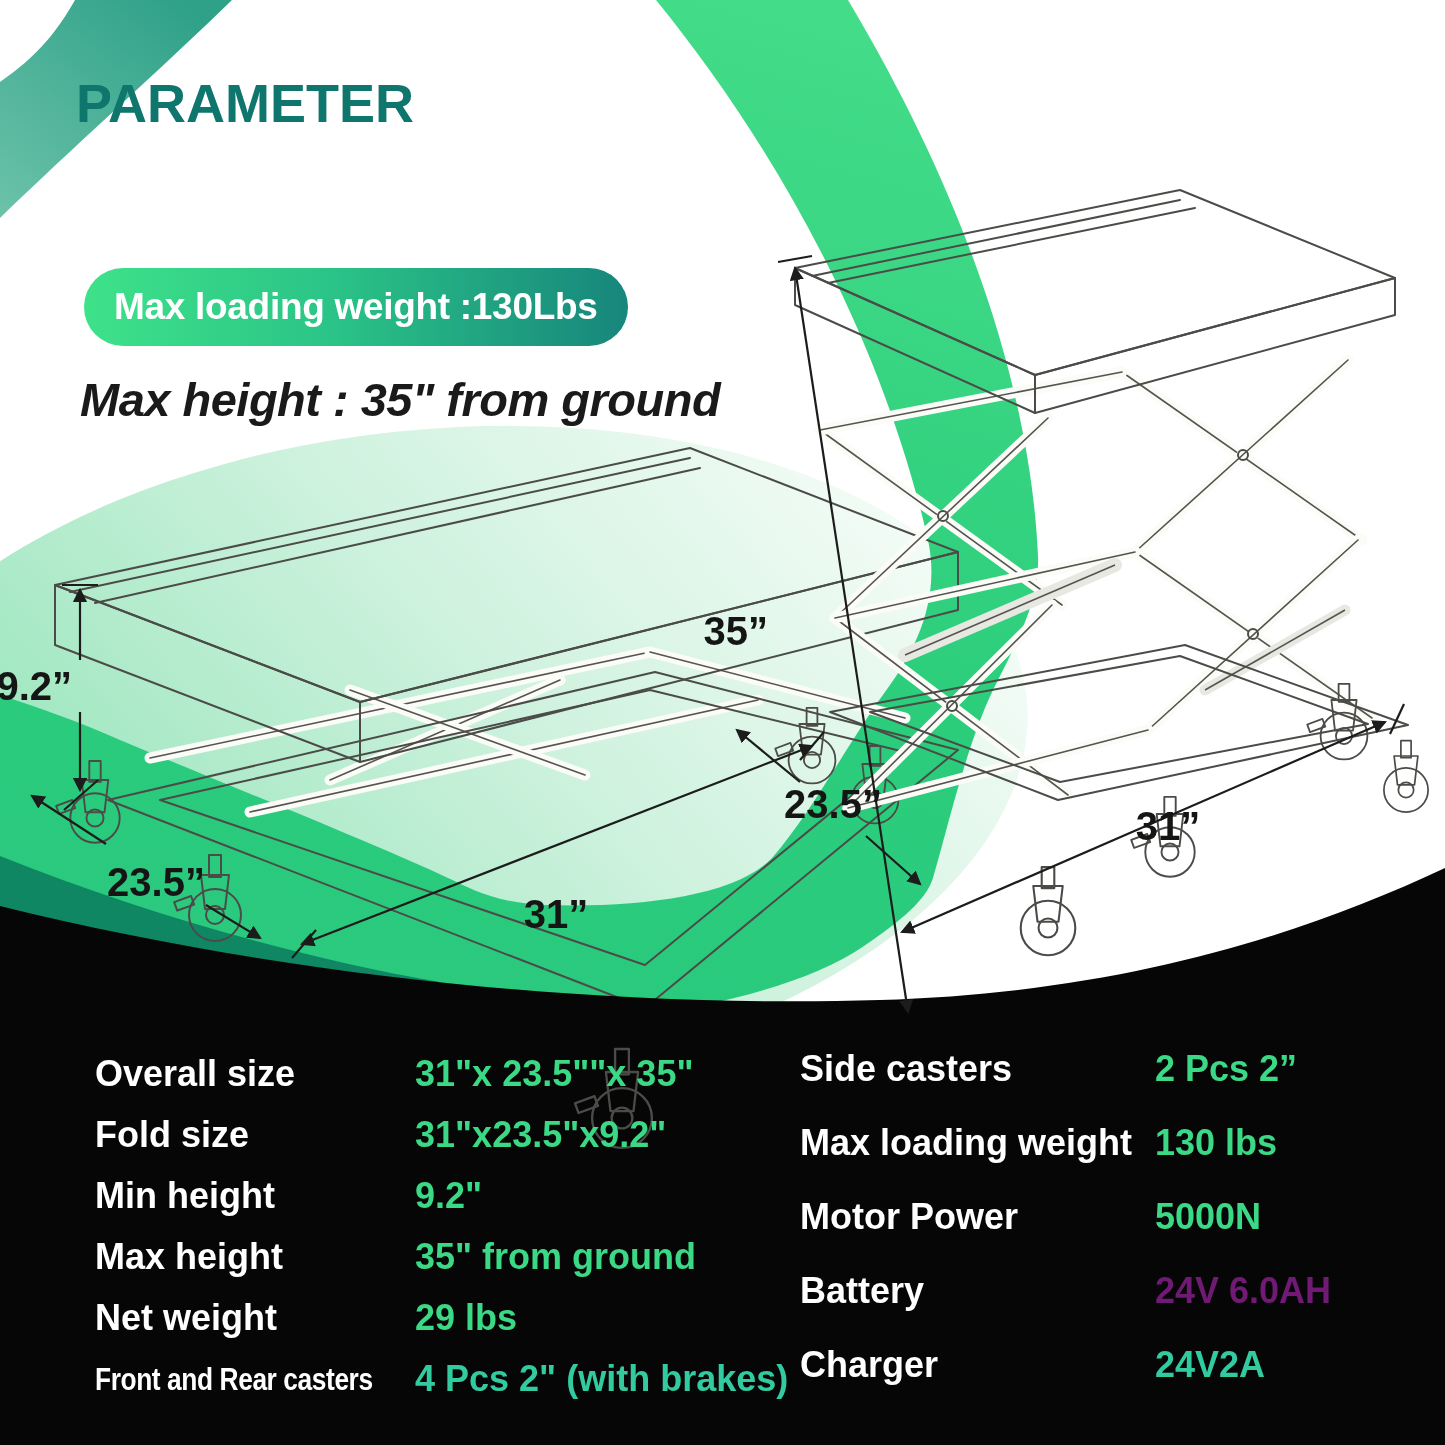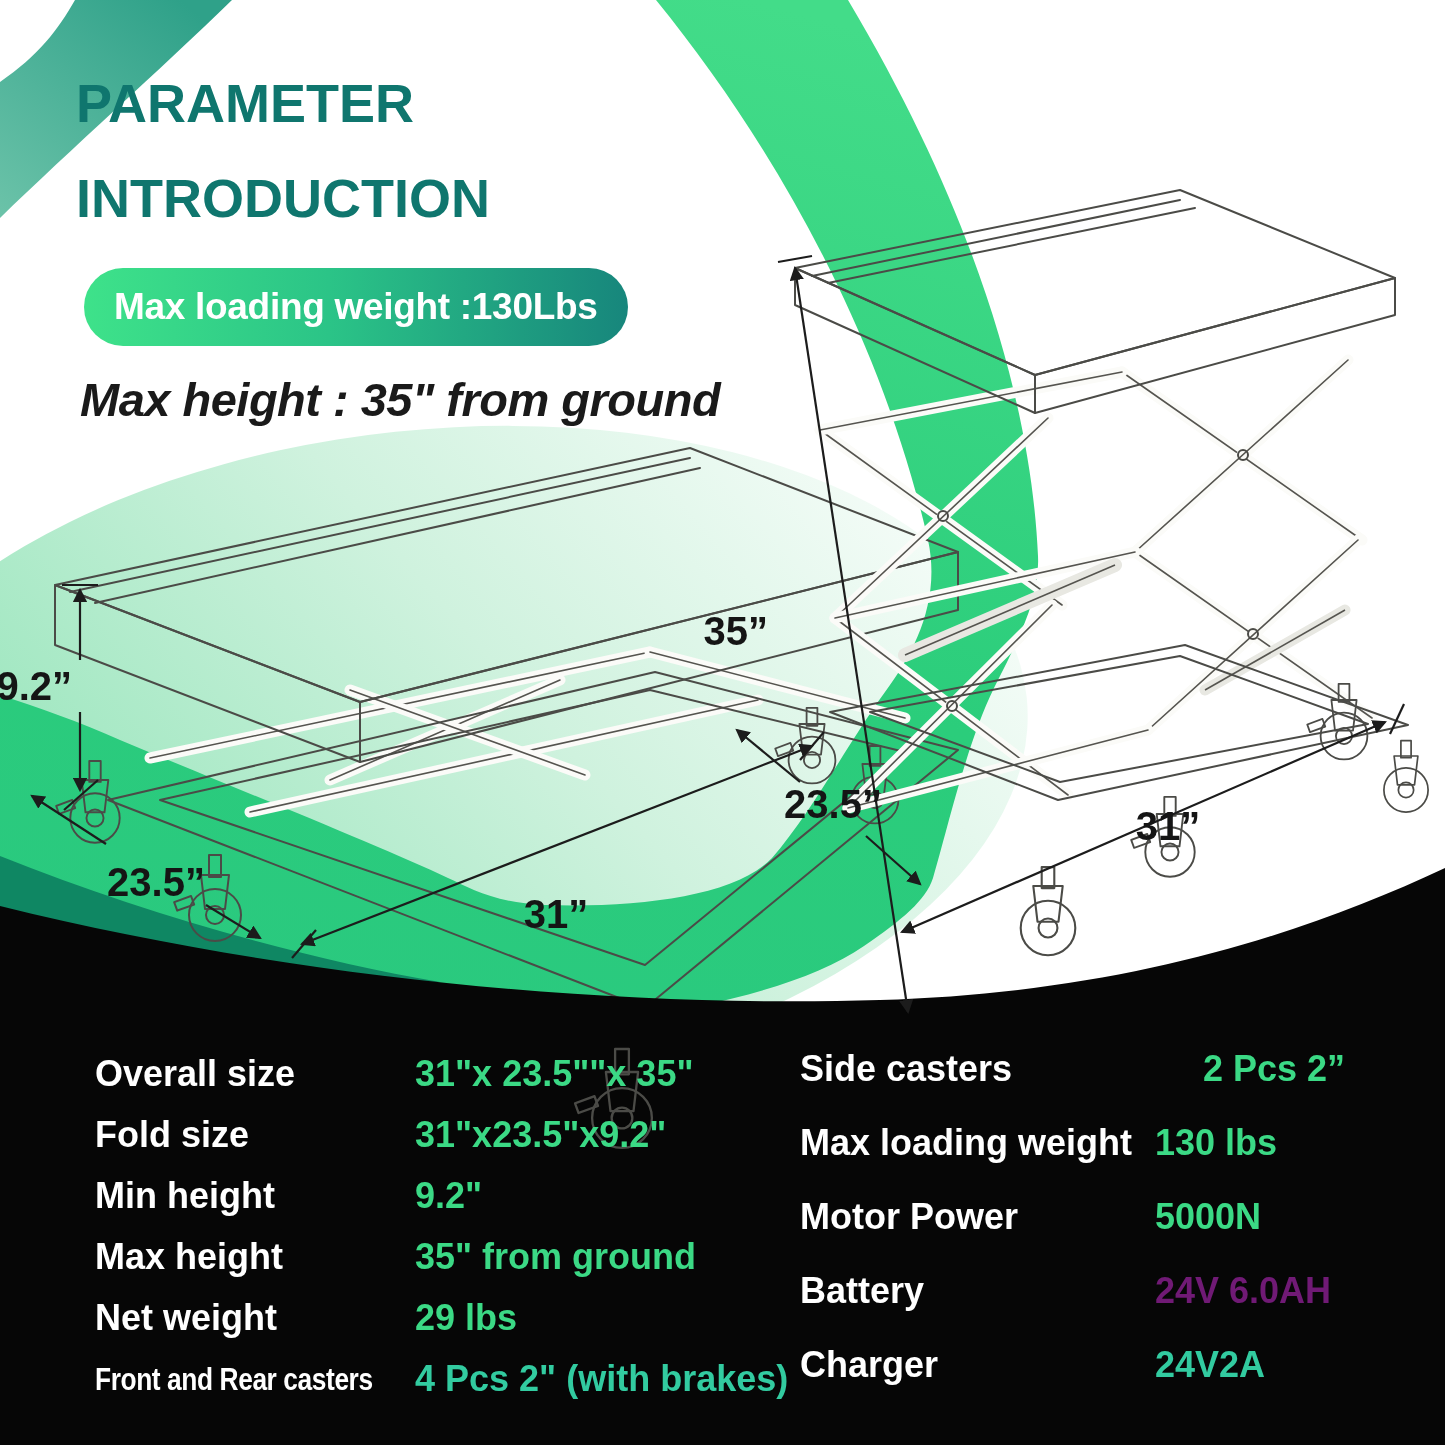--- a/index.html
+++ b/index.html
@@ -251,21 +251,20 @@
       <text class="dimtext" x="833" y="818" text-anchor="middle">23.5”</text>
 
       <line class="dim" x1="902" y1="932" x2="1385" y2="722" marker-start="url(#ah)" marker-end="url(#ah)"></line>
       <line class="dim" x1="1390" y1="734" x2="1404" y2="704"></line>
       <text class="dimtext" x="1168" y="840" text-anchor="middle">31”</text>
     </g>
   </svg>
 
   <div class="title">
     <div>PARAMETER</div>
-    <div>INTRODUCTION</div>
   </div>
 
   <div class="badge">
     <span>Max loading weight : </span>
     <b>130Lbs</b>
   </div>
 
   <div class="subtitle">Max height : 35" from ground</div>
 
   <div id="spec-left">
@@ -290,21 +289,21 @@
         <span class="spec-value" style="left: 320px; color: rgb(59, 217, 133);">29 lbs</span>
       </div>
       <div class="spec-row" style="left: 95px; top: 1358px;">
         <span class="spec-label narrow">Front and Rear casters</span>
         <span class="spec-value" style="left: 320px; color: rgb(50, 203, 160);">4 Pcs 2" (with brakes)</span>
       </div>
     </div>
   <div id="spec-right">
       <div class="spec-row" style="left: 800px; top: 1048px;">
         <span class="spec-label">Side casters</span>
-        <span class="spec-value" style="left: 355px; color: rgb(59, 217, 133); margin-left: 48px;">2 Pcs 2”</span>
+        <span class="spec-value" style="left: 355px; color: rgb(59, 217, 133);">2 Pcs 2”</span>
       </div>
       <div class="spec-row" style="left: 800px; top: 1122px;">
         <span class="spec-label">Max loading weight</span>
         <span class="spec-value" style="left: 355px; color: rgb(59, 217, 133);">130 lbs</span>
       </div>
       <div class="spec-row" style="left: 800px; top: 1196px;">
         <span class="spec-label">Motor Power</span>
         <span class="spec-value" style="left: 355px; color: rgb(59, 217, 133); text-align: right;">5000N</span>
       </div>
       <div class="spec-row" style="left: 800px; top: 1270px;">

